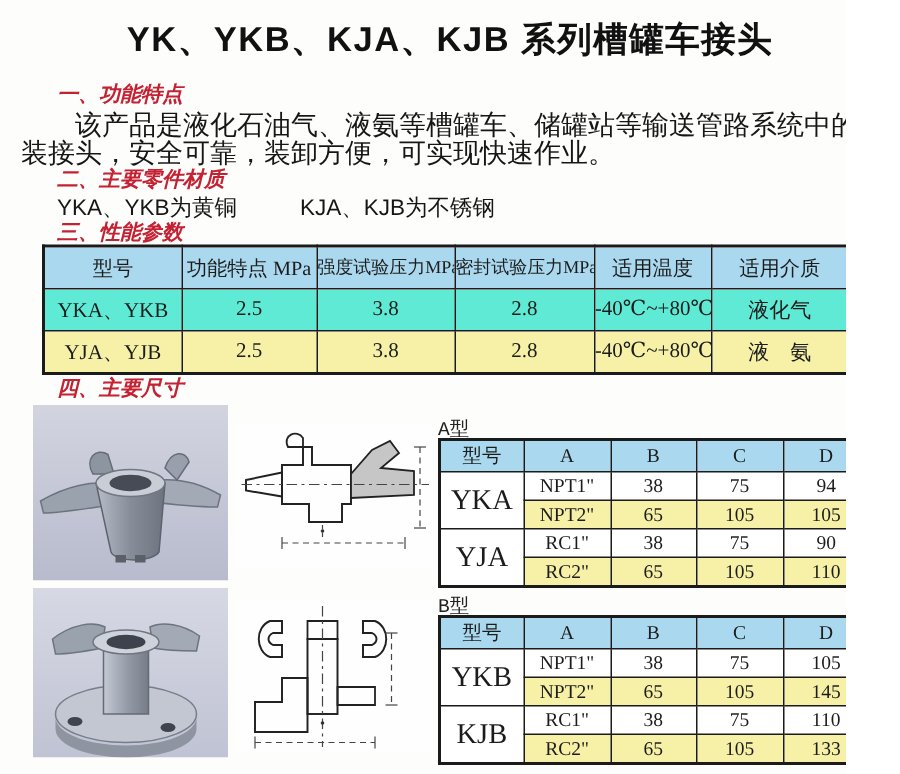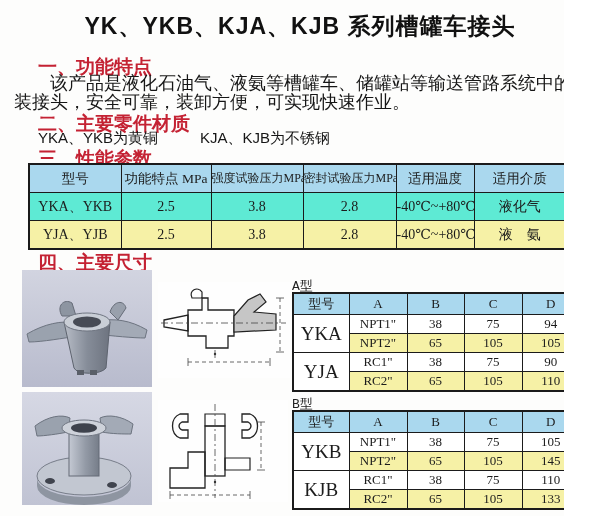--- a/index.html
+++ b/index.html
@@ -6,21 +6,21 @@
   .page{
     position:relative; width:564px; height:516px; overflow:hidden;
     background:#fdfdfc; color:#1c1c1c;
     font-family:"Liberation Sans","DejaVu Sans",sans-serif;
   }
   .doc-title{
     position:absolute; top:11px; left:0; width:600px; text-align:center;
     font-size:23px; font-weight:bold; letter-spacing:1px; color:#111;
   }
   .sec-heading{
-    position:absolute; left:38px; color:#c42233; font-weight:bold; font-size:19px;
+    position:absolute; left:38px; color:#c42233; font-weight:bold; font-size:14px;font-style:italic;
   }
   #heading-features{top:54px;}
   #heading-materials{top:111px;}
   #heading-performance{top:146px;}
   #heading-dimensions{top:250px;}
   .features-body{
     position:absolute; left:14px; top:74px; width:576px;
     font-size:18px; line-height:19px; text-indent:2em; color:#161616;
   }
   .materials-line{

